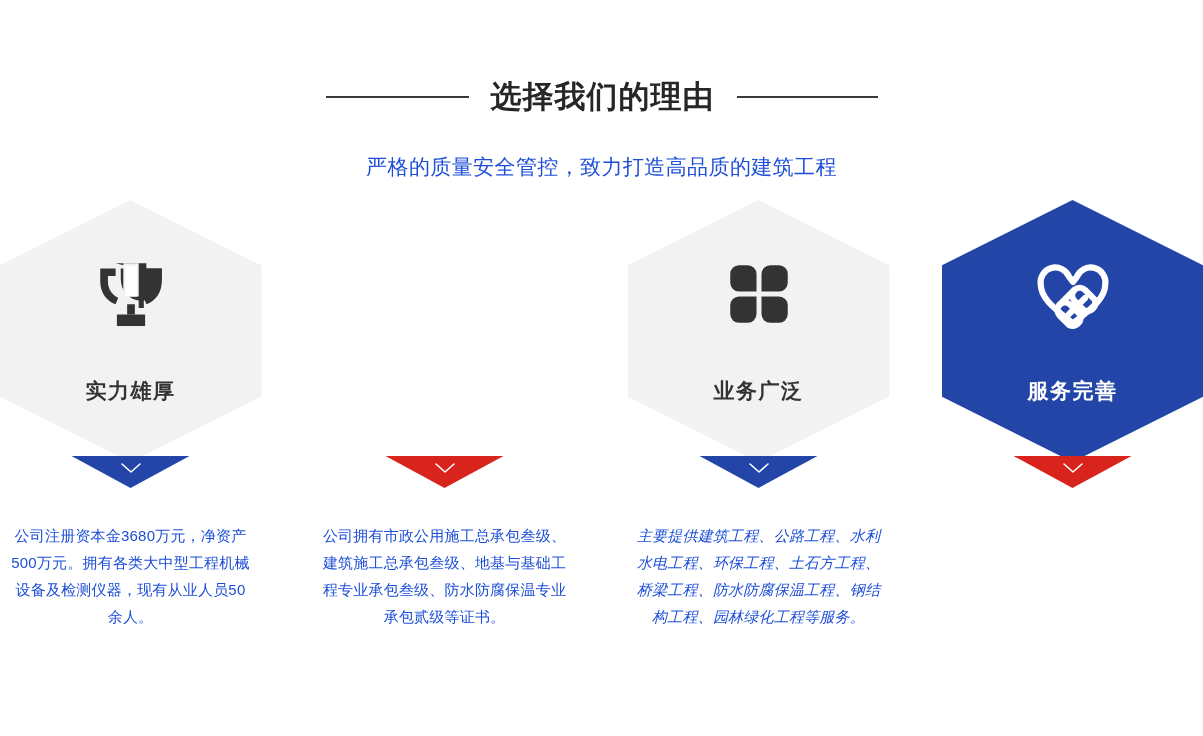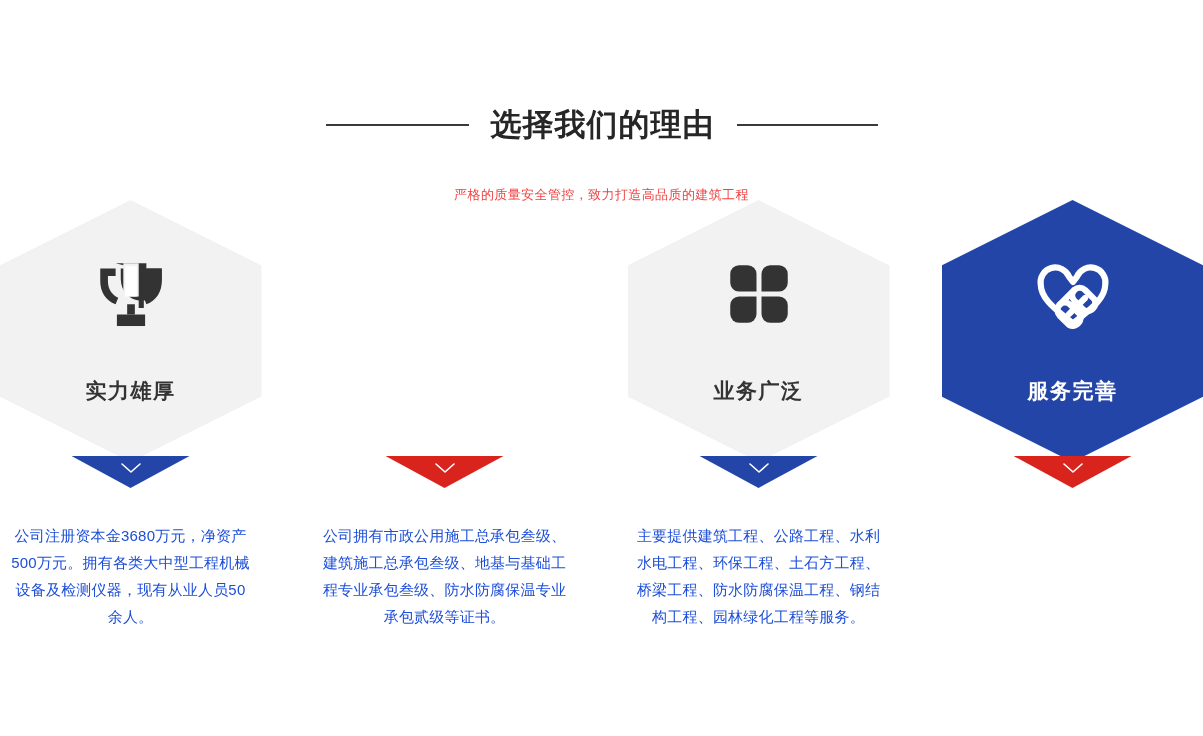--- a/index.html
+++ b/index.html
@@ -11,21 +11,21 @@
     height: 736px;
     background: #ffffff;
     font-family: "Liberation Sans", "DejaVu Sans", sans-serif;
     overflow: hidden;
     position: relative;
   }
 
   
   .section-header {
     width: 100%;
-    padding-top: 84px;
+    padding-top: 56px;
     text-align: center;
   }
   .title-row {
     display: flex;
     align-items: center;
     justify-content: center;
     gap: 22px;
   }
   .rule {
     display: block;
@@ -37,22 +37,22 @@
   .section-title {
     font-size: 31px;
     font-weight: bold;
     color: #262626;
     letter-spacing: 1px;
     line-height: 40px;
     white-space: nowrap;
   }
   .section-subtitle {
     margin-top: 16px;
-    font-size: 13px;
-    color: #ef4444;
+    font-size: 21px;
+    color: #1d4ed8;
     line-height: 26px;
     letter-spacing: 0.4px;
   }
 
   
   .cards {
     position: absolute;
     top: 200px;
     left: 0;
     width: 1203px;
@@ -133,21 +133,21 @@
     margin-top: 28px;
     width: 250px;
     text-align: center;
     font-size: 15px;
     line-height: 27px;
     color: #1d4ed8;
     letter-spacing: 0.2px;
   }
   .card.c1 .card-desc { width: 245px; }
   .card.c2 .card-desc { width: 248px; }
-  .card.c3 .card-desc { width: 248px; }
+  .card.c3 .card-desc { width: 248px; font-style: italic; }
   .card.c4 .card-desc { width: 244px; }
 </style>
 </head>
 <body>
 
 <div class="section-header">
   <div class="title-row">
     <span class="rule left"></span>
     <h1 class="section-title">选择我们的理由</h1>
     <span class="rule right"></span>

